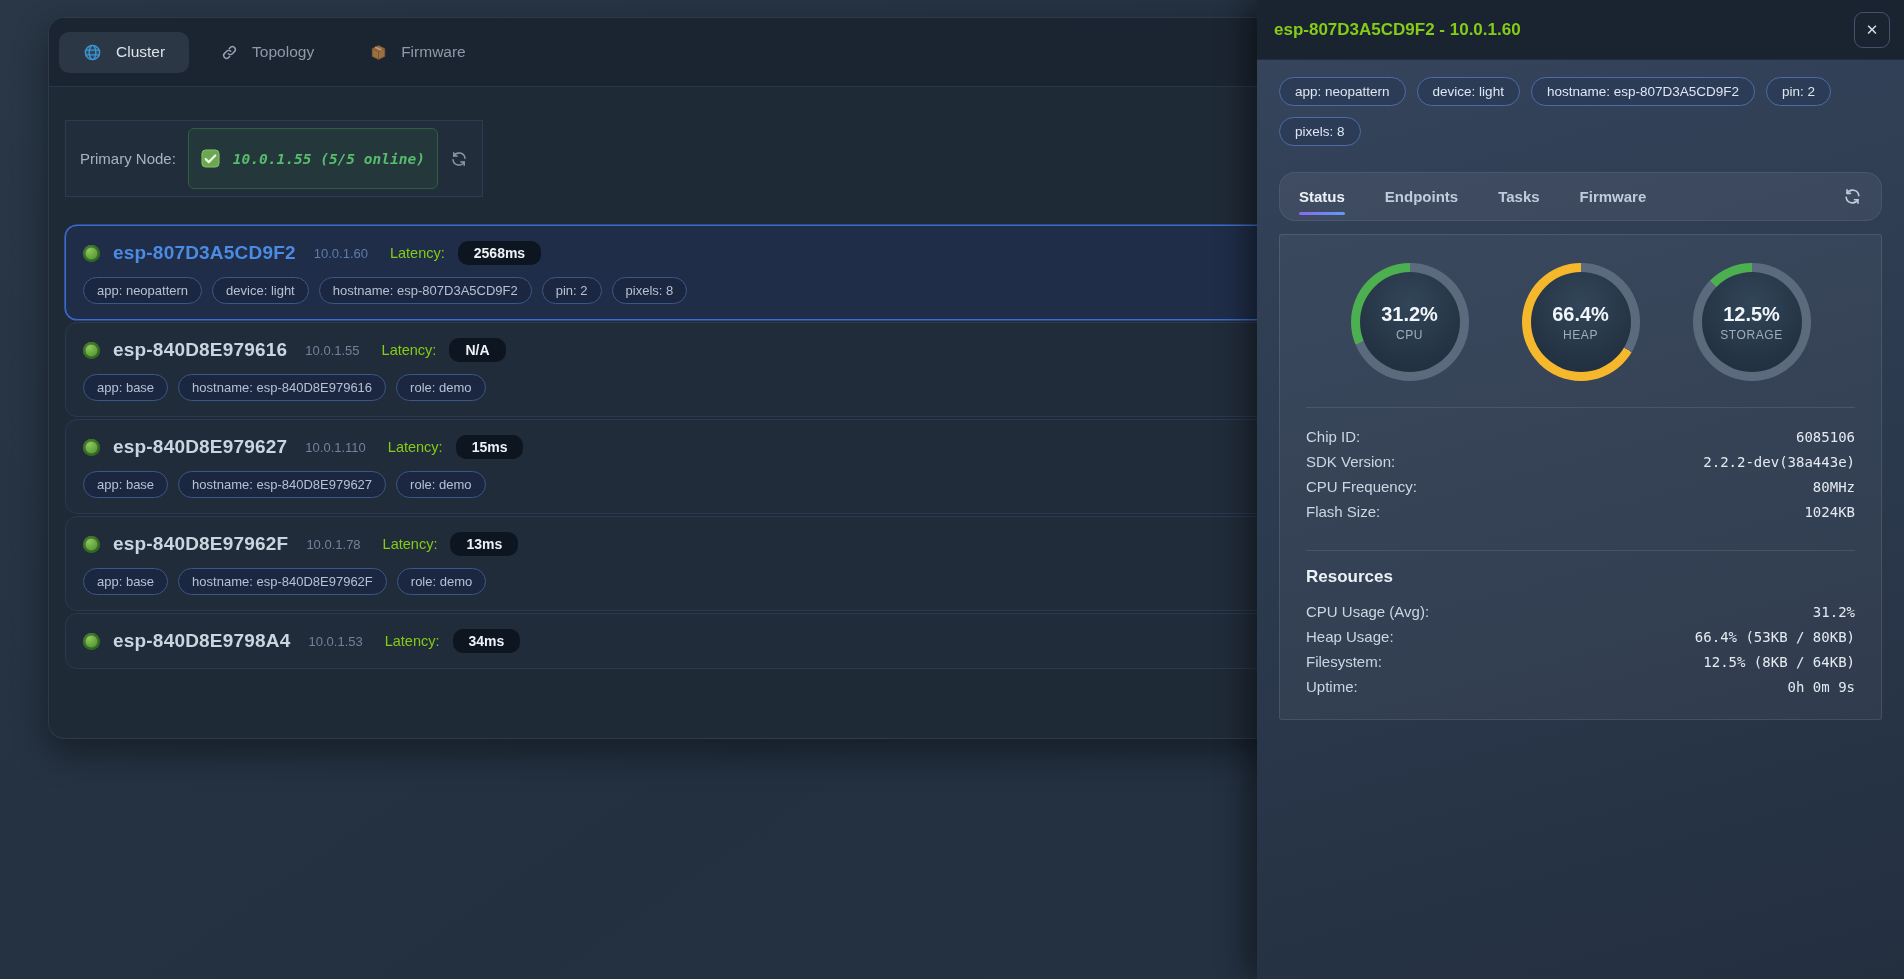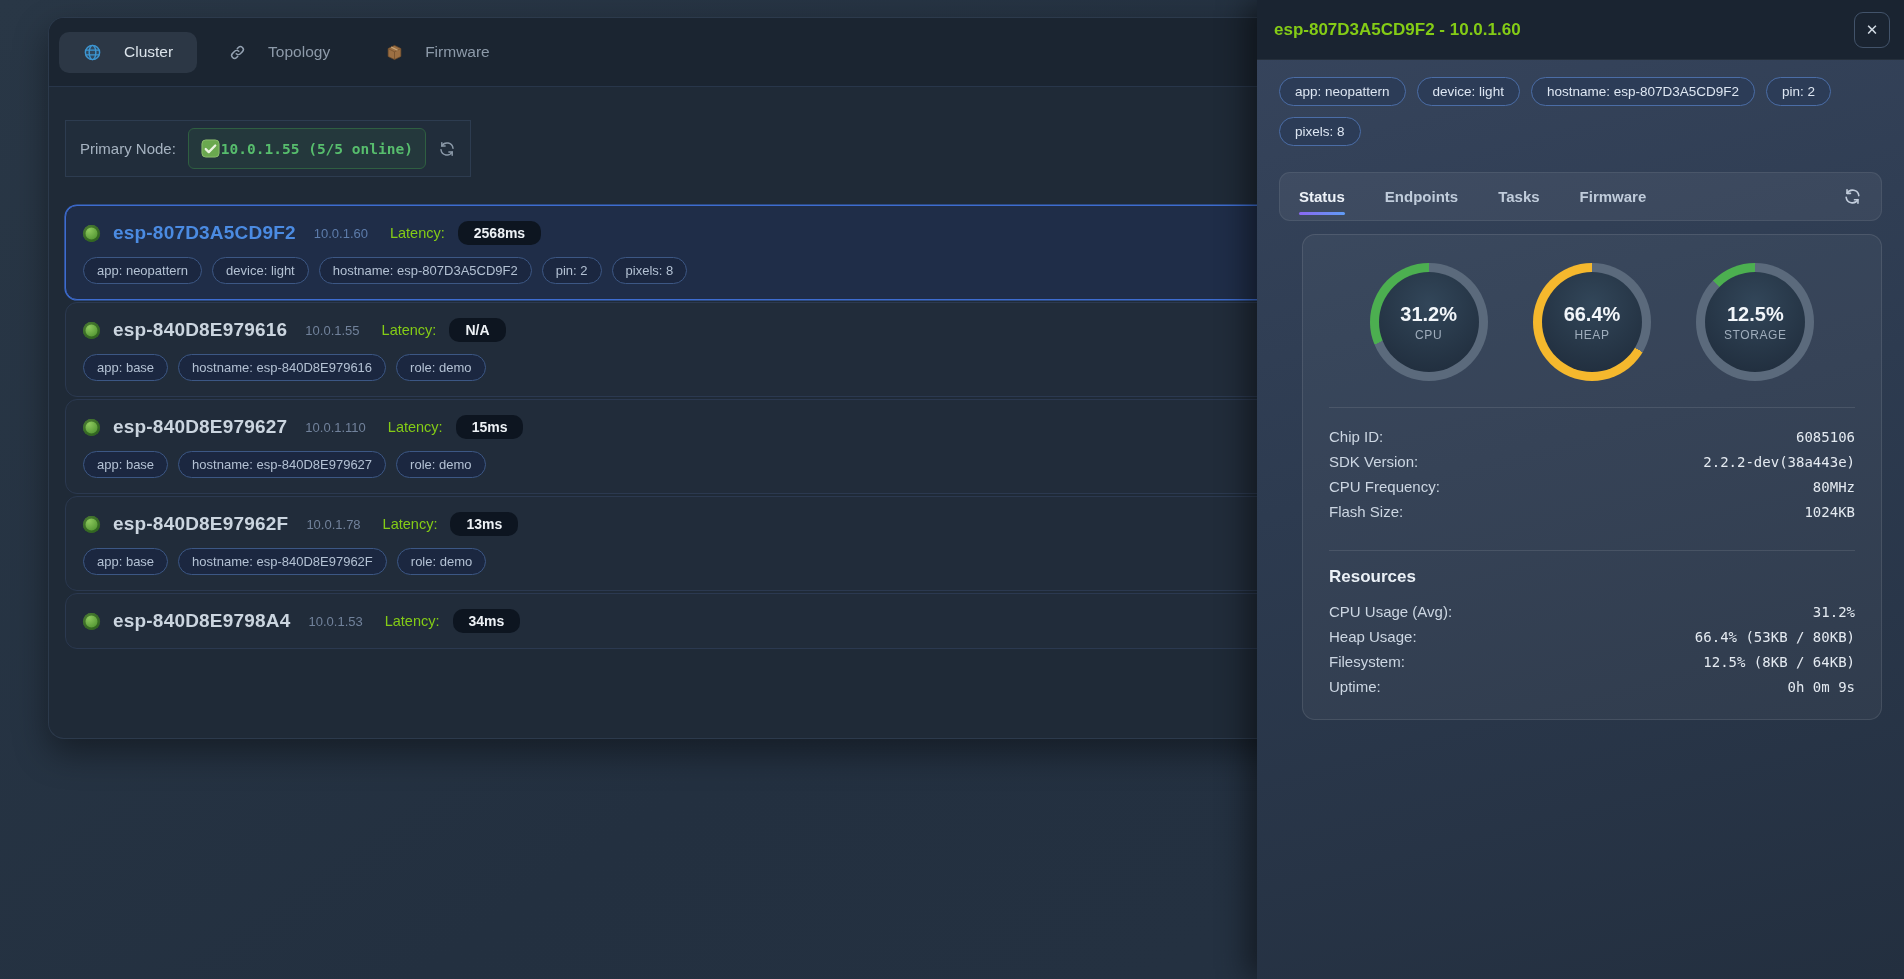--- a/index.html
+++ b/index.html
@@ -13,34 +13,34 @@
     position:absolute;left:48px;top:17px;right:0;height:720px;
     background:#1f2a37;border:1px solid #2c3a4c;border-right:none;
     border-radius:16px 0 0 16px;box-shadow:0 14px 34px rgba(0,0,0,.4);
     overflow:hidden;
   }
   .tabbar{
     display:flex;align-items:center;gap:8px;height:68px;padding:0 10px;
     background:#1b2531;border-bottom:1px solid #28364a;
   }
   .top-tab{
-    display:flex;align-items:center;gap:22px;padding:11px 24px;border-radius:10px;
+    display:flex;align-items:center;gap:14px;padding:11px 24px;border-radius:10px;
     color:#8d9aa9;font-size:15.5px;cursor:pointer;user-select:none;
   }
   .top-tab.active{background:#2c3745;color:#dbe3ea;}
   .ticon{display:flex;align-items:center;}
   .card-body{padding:0 16px;}
   .primary-bar{
     margin-top:33px;display:inline-flex;align-items:center;gap:12px;
     padding:7px 14px;background:#212d3b;border:1px solid #2d3c50;border-radius:0;
   }
   .primary-label{font-size:15px;color:#a6b3c1;}
   .primary-badge{
-    display:flex;align-items:center;gap:1px;padding:10px 12px;
-    background:rgba(56,120,68,.16);border:1px solid #2f5f41;border-radius:6px;
+    display:flex;align-items:center;gap:13px;padding:20px 12px;
+    background:rgba(56,120,68,.16);border:1px solid #2f5f41;border-radius:6px;font-style:italic;
   }
   .primary-text{font-family:"DejaVu Sans Mono",monospace;font-weight:bold;font-size:14.5px;color:#57bd6d;}
   .refresh-btn{display:flex;align-items:center;background:none;border:none;padding:0;cursor:pointer;}
   
   .node-list{margin:28px 0 0;display:flex;flex-direction:column;gap:2px;}
   .node-row{background:#212c3a;border:1px solid #2b3950;border-radius:12px;padding:15px 17px;cursor:pointer;}
   .node-row.selected{background:#1f2d48;border-color:#3d6cd0;box-shadow:0 0 0 .6px #3d6cd0;}
   .node-head{display:flex;align-items:center;gap:13px;}
   .dot{
     width:17px;height:17px;border-radius:50%;flex:none;
@@ -69,32 +69,32 @@
   .close-btn{
     margin-left:auto;width:36px;height:36px;background:transparent;
     border:1px solid #42536a;border-radius:9px;color:#d3dce5;font-size:15px;
     cursor:pointer;font-family:inherit;line-height:1;
   }
   .panel-body{padding:17px 22px 0;}
   .panel-tags{display:flex;flex-wrap:wrap;gap:11px;}
   .ptag{font-size:13.5px;color:#dde6f2;background:#2c3c57;border:1px solid #4b6da6;border-radius:999px;padding:6px 15px;}
   .ptab-card{
     margin-top:26px;height:47px;display:flex;align-items:center;gap:40px;padding:0 19px;
-    background:rgba(255,255,255,.055);border:1px solid rgba(255,255,255,.07);border-radius:11px;
+    background:rgba(255,255,255,.055);border:1px solid rgba(255,255,255,.07);border-radius:16px;
   }
   .ptab{position:relative;font-weight:bold;font-size:15px;color:#c0ccdb;cursor:pointer;user-select:none;}
   .ptab.active{color:#edf2f8;}
   .ptab.active::after{
     content:"";position:absolute;left:0;right:0;bottom:-10px;height:3px;border-radius:2px;
     background:linear-gradient(90deg,#8a68f2,#5f9cf5);
   }
   .ptab-refresh{margin-left:auto;display:flex;align-items:center;background:none;border:none;padding:0;cursor:pointer;}
   .content-card{
     margin-top:13px;background:rgba(255,255,255,.045);
-    border:1px solid rgba(255,255,255,.10);border-radius:13px;padding:24px 26px 20px;margin-left:23px;
+    border:1px solid rgba(255,255,255,.10);border-radius:3px;padding:24px 26px 20px;
   }
   .gauges{display:flex;justify-content:space-around;align-items:center;padding:0 18px;margin-top:4px;}
   .gauge{position:relative;width:118px;height:118px;}
   .gauge-ring{
     position:absolute;inset:0;border-radius:50%;transform:scaleX(-1);
     background:conic-gradient(var(--color) 0 calc(var(--pct) * 1%), #5b6a7c calc(var(--pct) * 1%) 100%);
   }
   .gauge-inner{
     position:absolute;inset:9px;border-radius:50%;
     background:radial-gradient(circle at 50% 32%,#324659,#223040 78%);

